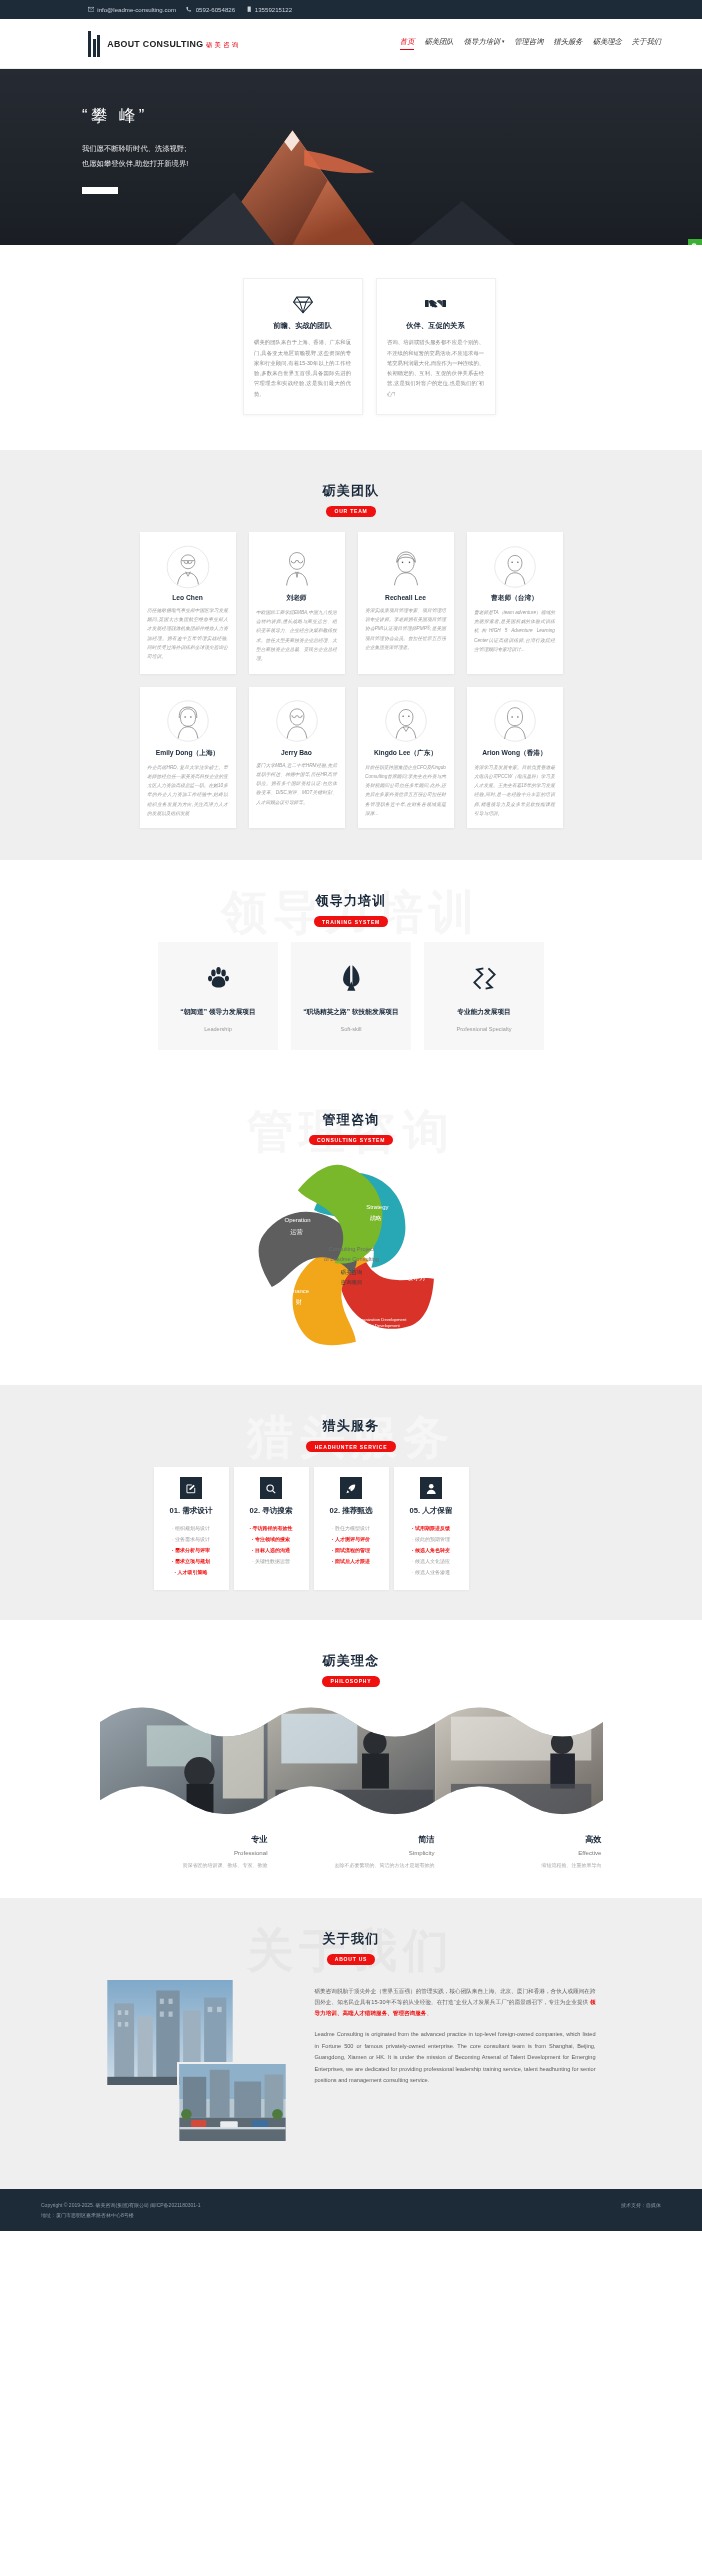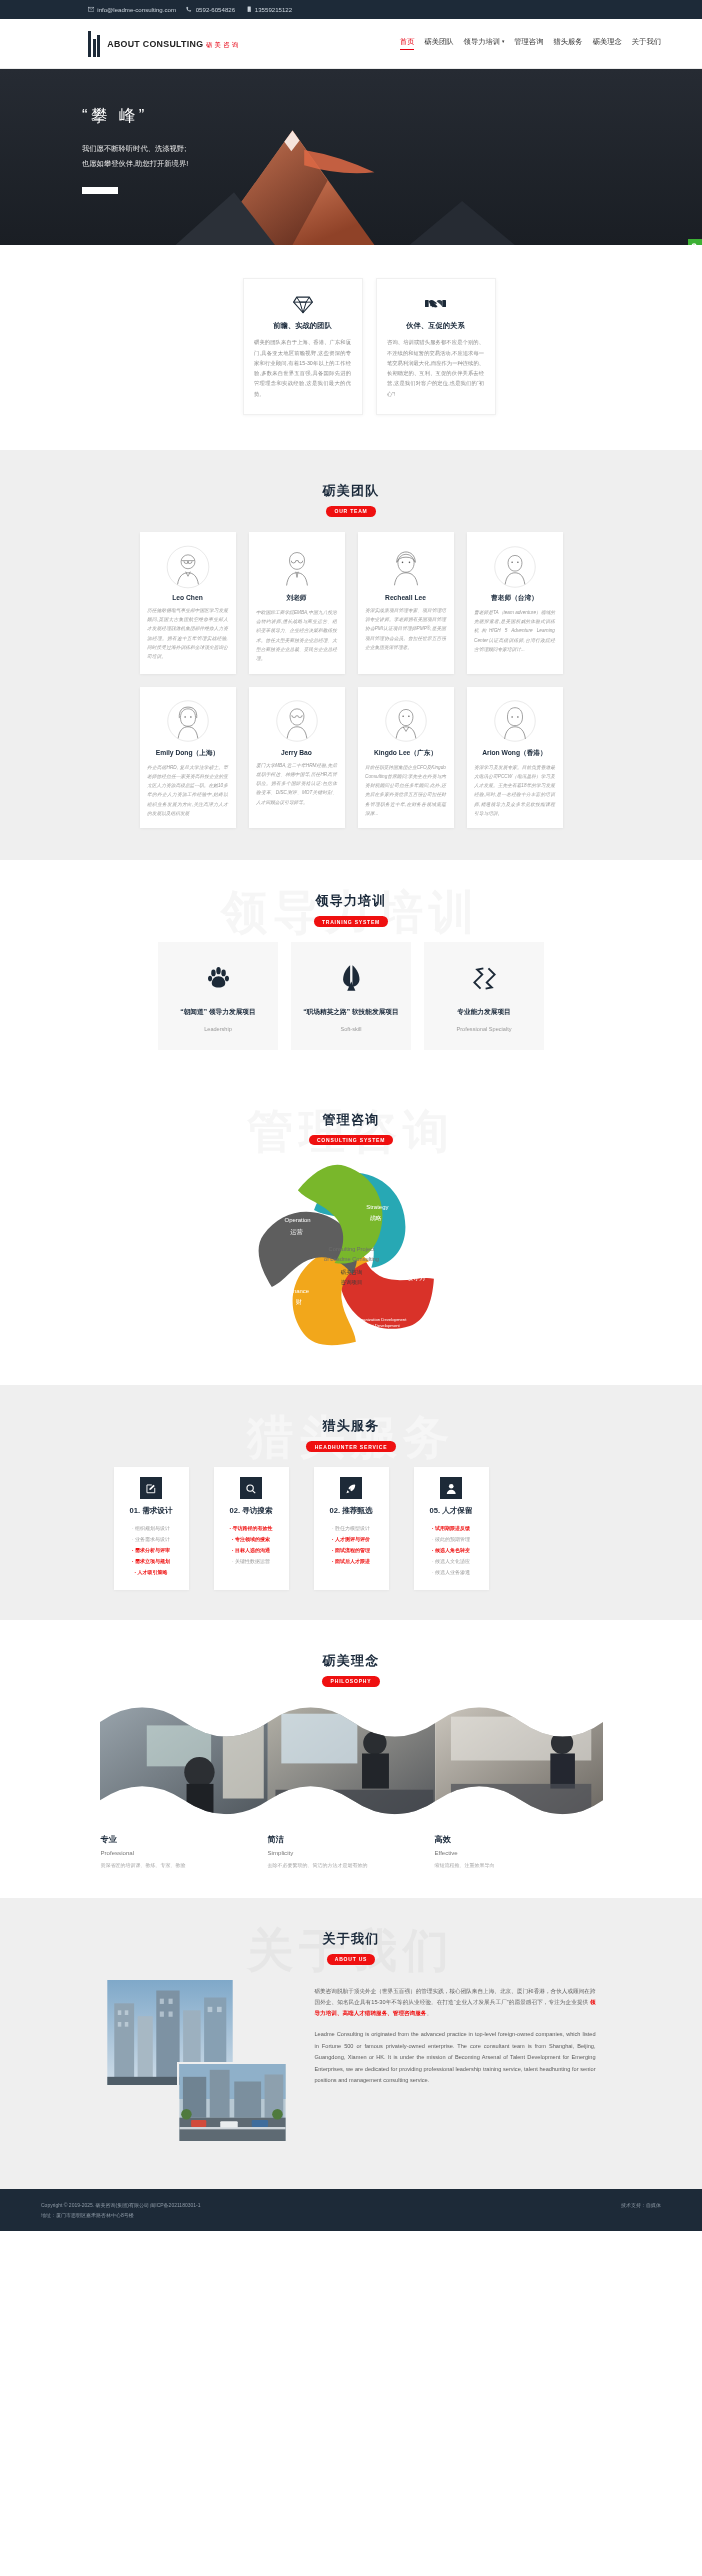--- a/index.html
+++ b/index.html
@@ -34,21 +34,21 @@
   }
   .header .inner { width: 620px; margin: 0 auto; display: flex; align-items: center; justify-content: space-between; }
   .logo { display: flex; align-items: center; gap: 7px; padding-left: 47px;}
   .logo-mark { display: flex; align-items: flex-end; gap: 1.8px; height: 26px; }
   .logo-mark i { display: block; background: #1d2a38; }
   .logo-mark i:nth-child(1) { width: 2.9px; height: 26px; }
   .logo-mark i:nth-child(2) { width: 2.9px; height: 17.6px; }
   .logo-mark i:nth-child(3) { width: 2.9px; height: 22px; }
   .logo-text .en { font-size: 8.8px; font-weight: bold; letter-spacing: 0.3px; color: #222; }
   .logo-text .cn { font-size: 6.4px; color: #e60012; letter-spacing: 2.3px; margin-top: 2.3px; text-align:center;}
-  nav.mainnav { display: flex; align-items: flex-end; gap: 10px; font-size: 7.3px; color: #333; }
+  nav.mainnav { display: flex; align-items: flex-end; gap: 10px; font-size: 7.3px; color: #333; font-style: italic; }
   nav.mainnav .nav-item { position: relative; padding-bottom: 3.5px; cursor: pointer; white-space: nowrap; display:flex; align-items:center; gap:1.8px;}
   nav.mainnav .nav-item.active { color: #e60012; }
   nav.mainnav .nav-item.active::after {
     content: ""; position: absolute; left: 0; right: 0; bottom: 0; height: 1.2px; background: #e60012;
   }
   .caret { font-size: 4.7px; }
 
   
   .hero {
     position: relative;
@@ -109,34 +109,34 @@
   .training-icon { height: 33px; display: flex; align-items: center; justify-content: center; margin-bottom: 13px; }
   .training-name { font-size: 6.7px; font-weight: bold; color: #1b2a3b; margin-bottom: 9.4px; }
   .training-en { font-size: 5.6px; color: #9a9a9a; }
 
   
   .consult-sec { background: #fff; padding-bottom: 32px; position: relative; }
   .pinwheel-holder { display: flex; justify-content: center; position: relative; z-index: 2;}
 
   
   .hh-sec { background: #efefef; padding-bottom: 30px; position: relative; }
-  .hh-grid { display: grid; grid-template-columns: repeat(5, 75px); gap: 25px; justify-content: center; position: relative; z-index: 2; }
+  .hh-grid { display: grid; grid-template-columns: repeat(5, 75px); gap: 5px; justify-content: center; position: relative; z-index: 2; }
   .hh-card { background: #fff; padding: 10.5px 7px 11.7px; min-height: 117px; box-shadow: 0 0.6px 2.9px rgba(0,0,0,.06); }
   .hh-icon { width: 22px; height: 22px; background: #1d2a38; display: flex; align-items: center; justify-content: center; margin: 0 auto 7px; }
   .hh-title { font-size: 7.6px; font-weight: bold; color: #1b2a3b; text-align: center; margin-bottom: 7px; }
   .hh-list { list-style: none; }
   .hh-list li { font-size: 5px; color: #9a9a9a; line-height: 2.2; text-align: center; }
   .hh-list li.hi { color: #ef1010; font-weight: bold; }
   .hh-list li::before { content: "· "; }
 
   
   .phil-sec { background: #fff; padding-bottom: 30px; }
   .phil-img-wrap { width: 503px; margin: 0 auto; height: 117px; overflow: hidden; position: relative; }
   .phil-grid { display: flex; justify-content: center; gap: 0; margin-top: 15px; }
-  .phil-item { width: 167px; text-align: left; }
+  .phil-item { width: 167px; text-align: right; }
   .phil-cn { font-size: 8.2px; font-weight: bold; color: #1b2a3b; }
   .phil-en { font-size: 6.1px; color: #777; margin-top: 4.7px; }
   .phil-desc { font-size: 5px; color: #a5a5a5; margin-top: 5.9px; }
 
   
   .about-sec { background: #efefef; padding-bottom: 33px; position: relative; }
   .about-body { display: flex; justify-content: center; gap: 15px; position: relative; z-index: 2;}
   .about-pics { width: 193px; position: relative; height: 176px; }
   .pic-a { position: absolute; left: 0; top: 0; width: 126px; height: 105px; overflow: hidden; }
   .pic-b { position: absolute; left: 70px; top: 82px; width: 111px; height: 82px; overflow: hidden; border: 2.3px solid #efefef; }

